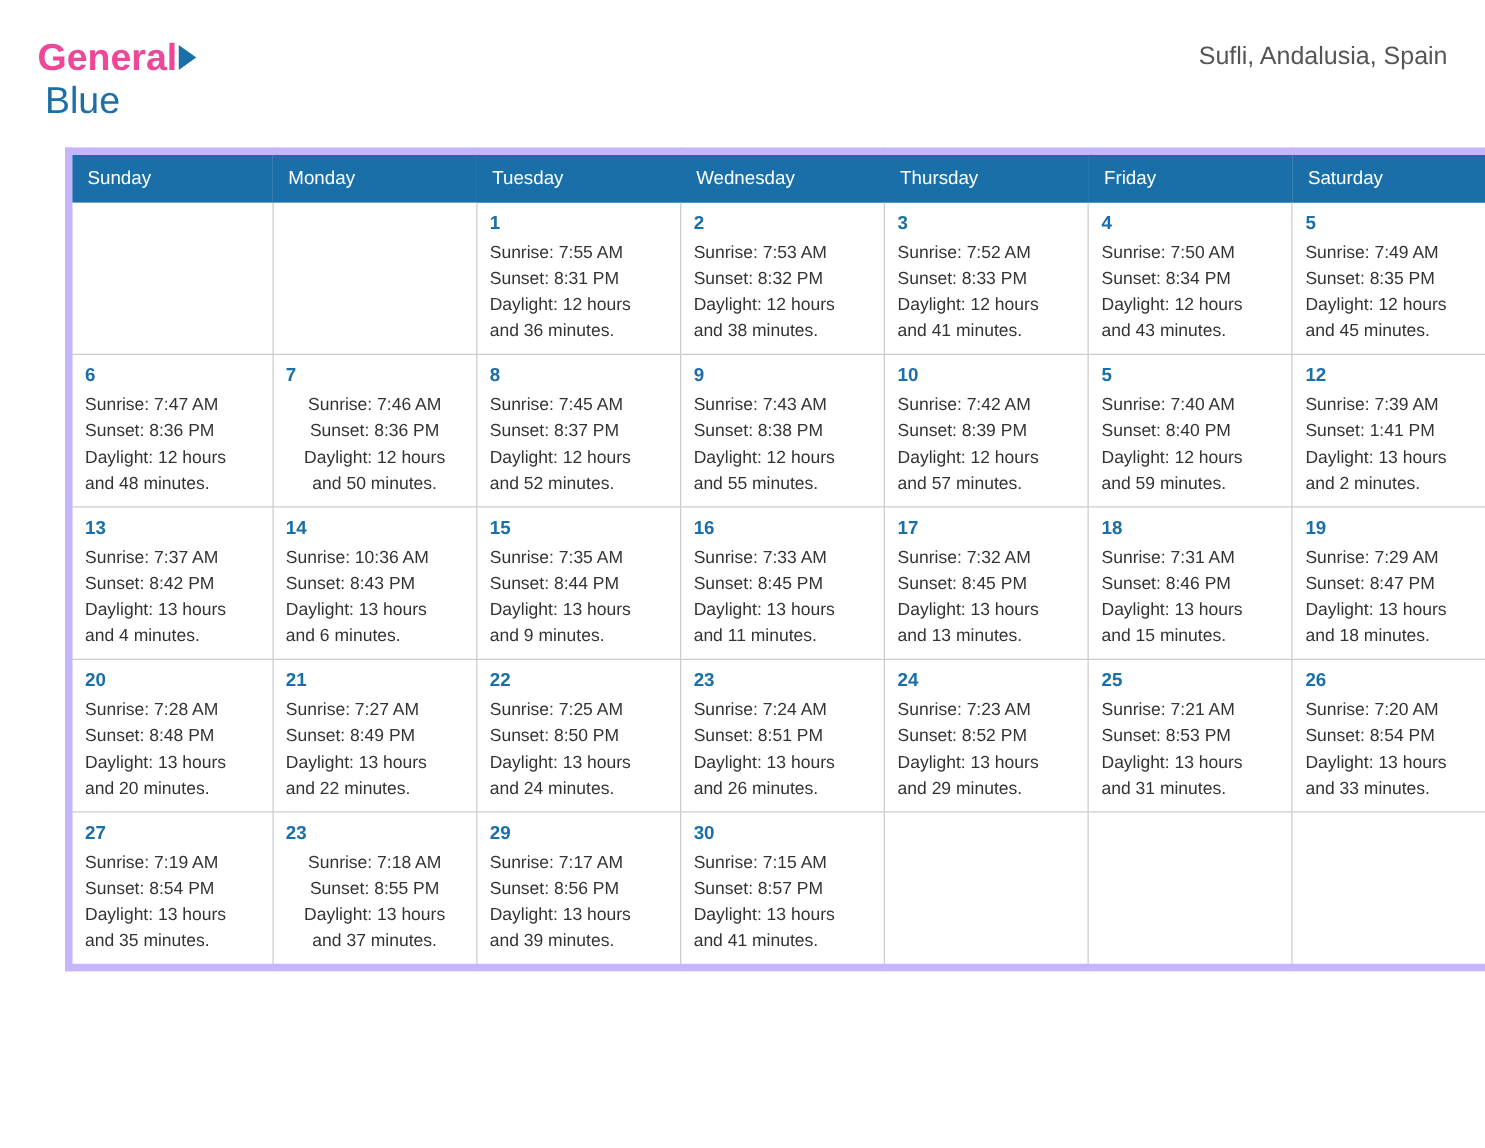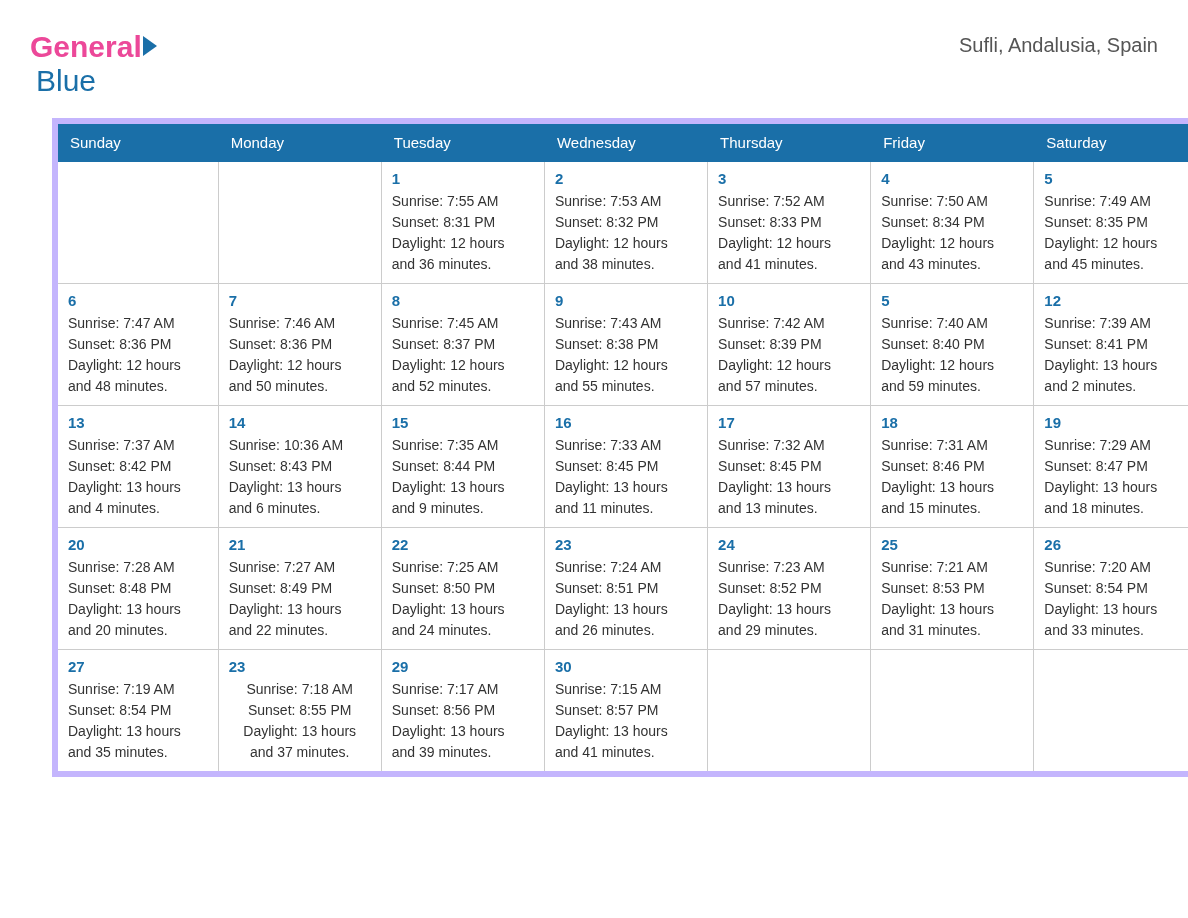--- a/index.html
+++ b/index.html
@@ -191,21 +191,21 @@
       <tr class="week-row">
         <td>
           <span class="day-number">6</span>
           <div class="day-info" style="white-space: pre-line;">Sunrise: 7:47 AM
 Sunset: 8:36 PM
 Daylight: 12 hours
 and 48 minutes.</div>
         </td>
         <td>
           <span class="day-number">7</span>
-          <div class="day-info" style="white-space: pre-line;">Sunrise: 7:46 AM
+          <div class="day-info" style="white-space: pre-line; text-align: center;">Sunrise: 7:46 AM
 Sunset: 8:36 PM
 Daylight: 12 hours
 and 50 minutes.</div>
         </td>
         <td>
           <span class="day-number">8</span>
           <div class="day-info" style="white-space: pre-line;">Sunrise: 7:45 AM
 Sunset: 8:37 PM
 Daylight: 12 hours
 and 52 minutes.</div>
@@ -227,21 +227,21 @@
         <td>
           <span class="day-number">5</span>
           <div class="day-info" style="white-space: pre-line;">Sunrise: 7:40 AM
 Sunset: 8:40 PM
 Daylight: 12 hours
 and 59 minutes.</div>
         </td>
         <td>
           <span class="day-number">12</span>
           <div class="day-info" style="white-space: pre-line;">Sunrise: 7:39 AM
-Sunset: 8:41 PM
+Sunset: 1:41 PM
 Daylight: 13 hours
 and 2 minutes.</div>
         </td>
       </tr>
       <tr class="week-row">
         <td>
           <span class="day-number">13</span>
           <div class="day-info" style="white-space: pre-line;">Sunrise: 7:37 AM
 Sunset: 8:42 PM
 Daylight: 13 hours

